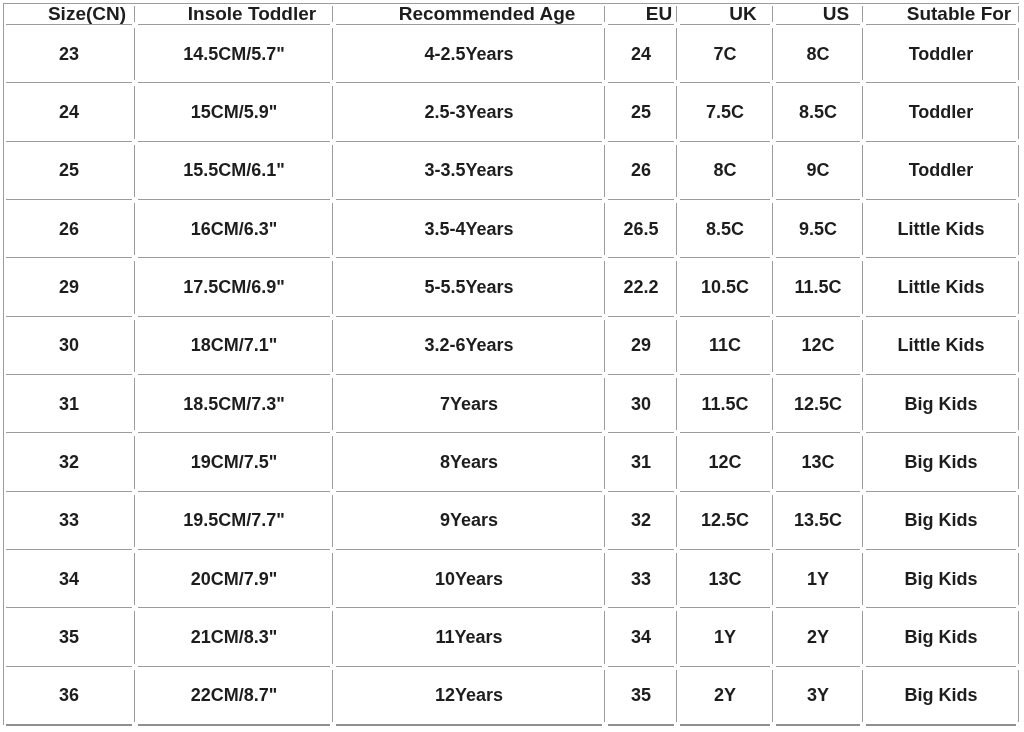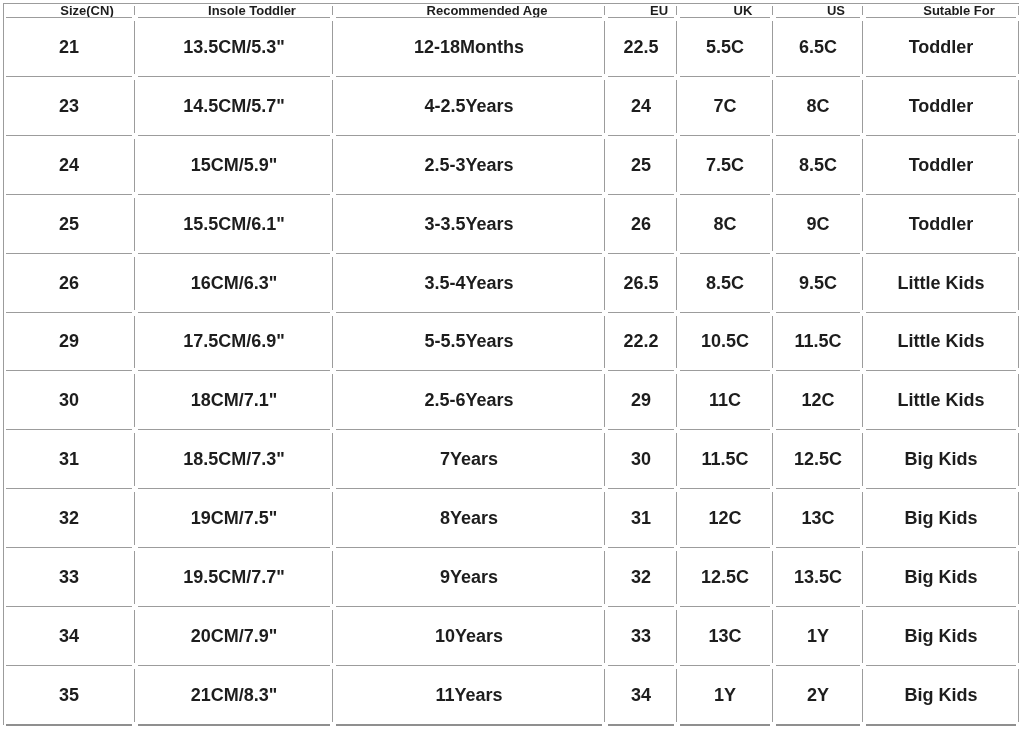--- a/index.html
+++ b/index.html
@@ -33,21 +33,21 @@
     position: relative;
     padding: 0;
     margin: 0;
     text-align: center;
     vertical-align: middle;
     font-weight: bold;
     color: #1d1d1d;
     background: #ffffff;
     white-space: nowrap;
   }
-  th { font-size: 13px; padding-left: 36px; }
+  th { font-size: 19px; padding-left: 36px; }
   td { font-size: 18px; }
   
   th::after, td::after {
     content: "";
     position: absolute;
     left: 3px;
     right: 3px;
     bottom: 0;
     height: 1px;
     background: #9c9c9c;
@@ -94,29 +94,20 @@
           <th>Insole Toddler</th>
           <th>Recommended Age</th>
           <th>EU</th>
           <th>UK</th>
           <th>US</th>
           <th>Sutable For</th>
         </tr>
     </thead>
     <tbody id="table-body">
         <tr>
-          <td>21</td>
-          <td>13.5CM/5.3"</td>
-          <td>12-18Months</td>
-          <td>22.5</td>
-          <td>5.5C</td>
-          <td>6.5C</td>
-          <td>Toddler</td>
-        </tr>
-        <tr>
           <td>23</td>
           <td>14.5CM/5.7"</td>
           <td>4-2.5Years</td>
           <td>24</td>
           <td>7C</td>
           <td>8C</td>
           <td>Toddler</td>
         </tr>
         <tr>
           <td>24</td>
@@ -150,21 +141,21 @@
           <td>17.5CM/6.9"</td>
           <td>5-5.5Years</td>
           <td>22.2</td>
           <td>10.5C</td>
           <td>11.5C</td>
           <td>Little Kids</td>
         </tr>
         <tr>
           <td>30</td>
           <td>18CM/7.1"</td>
-          <td>2.5-6Years</td>
+          <td>3.2-6Years</td>
           <td>29</td>
           <td>11C</td>
           <td>12C</td>
           <td>Little Kids</td>
         </tr>
         <tr>
           <td>31</td>
           <td>18.5CM/7.3"</td>
           <td>7Years</td>
           <td>30</td>
@@ -201,15 +192,24 @@
         </tr>
         <tr>
           <td>35</td>
           <td>21CM/8.3"</td>
           <td>11Years</td>
           <td>34</td>
           <td>1Y</td>
           <td>2Y</td>
           <td>Big Kids</td>
         </tr>
+        <tr>
+          <td>36</td>
+          <td>22CM/8.7"</td>
+          <td>12Years</td>
+          <td>35</td>
+          <td>2Y</td>
+          <td>3Y</td>
+          <td>Big Kids</td>
+        </tr>
       </tbody>
   </table>
 </div>
 
 </body></html>

